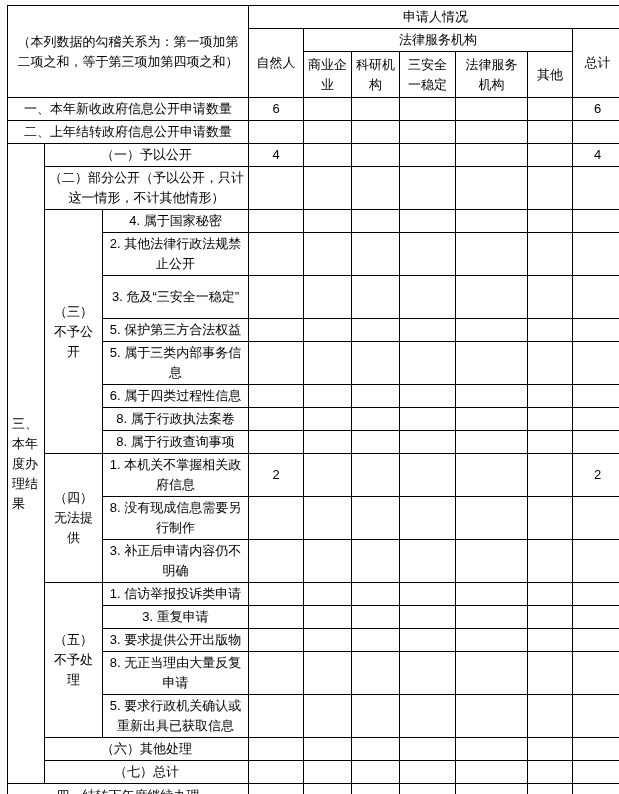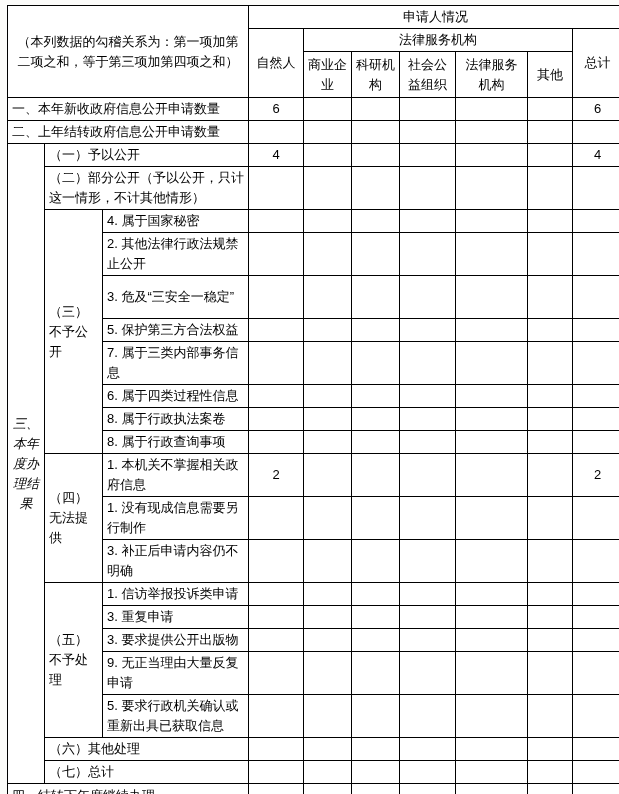--- a/index.html
+++ b/index.html
@@ -25,22 +25,22 @@
   }
   table.report td {
     border: 1px solid #000;
     padding: 1px 4px;
     vertical-align: middle;
     line-height: 20px;
     word-break: break-all;
     overflow: hidden;
   }
   td.c { text-align: center; }          
-  td.l { text-align: left; margin-left: 40px; }            
-  td.v { text-align: center; padding: 0 4px; font-style: italic; } 
+  td.l { text-align: center; margin-left: 40px; }            
+  td.v { padding: 0 4px; } 
   tr.h22 { height: 22px; }
   tr.h46 { height: 46px; }
   tr.s  { height: 21px; }               
   tr.dbl { height: 43px; }              
   tr.last { height: 24px; }
 </style>
 </head>
 <body>
 
 <div class="page">
@@ -64,21 +64,21 @@
     <td class="c" colspan="7">申请人情况</td>
   </tr>
   <tr class="h22">
     <td class="c" rowspan="2">自然人</td>
     <td class="c" colspan="5">法律服务机构</td>
     <td class="c" rowspan="2">总计</td>
   </tr>
   <tr class="h46">
     <td class="c">商业企业</td>
     <td class="c">科研机构</td>
-    <td class="c">社会公益组织</td>
+    <td class="c">三安全一稳定</td>
     <td class="c">法律服务机构</td>
     <td class="c">其他</td>
   </tr>
 
   <tr class="s">
     <td class="l" colspan="3">一、本年新收政府信息公开申请数量</td>
     <td class="c">6</td>
     <td class="c"></td>
     <td class="c"></td>
     <td class="c"></td>
@@ -156,21 +156,21 @@
     <td class="l">5. 保护第三方合法权益</td>
     <td class="c"></td>
     <td class="c"></td>
     <td class="c"></td>
     <td class="c"></td>
     <td class="c"></td>
     <td class="c"></td>
     <td class="c"></td>
   </tr>
   <tr class="dbl">
-    <td class="l">7. 属于三类内部事务信息</td>
+    <td class="l">5. 属于三类内部事务信息</td>
     <td class="c"></td>
     <td class="c"></td>
     <td class="c"></td>
     <td class="c"></td>
     <td class="c"></td>
     <td class="c"></td>
     <td class="c"></td>
   </tr>
   <tr class="s">
     <td class="l">6. 属于四类过程性信息</td>
@@ -208,21 +208,21 @@
     <td class="l">1. 本机关不掌握相关政府信息</td>
     <td class="c">2</td>
     <td class="c"></td>
     <td class="c"></td>
     <td class="c"></td>
     <td class="c"></td>
     <td class="c"></td>
     <td class="c">2</td>
   </tr>
   <tr class="dbl">
-    <td class="l">1. 没有现成信息需要另行制作</td>
+    <td class="l">8. 没有现成信息需要另行制作</td>
     <td class="c"></td>
     <td class="c"></td>
     <td class="c"></td>
     <td class="c"></td>
     <td class="c"></td>
     <td class="c"></td>
     <td class="c"></td>
   </tr>
   <tr class="dbl">
     <td class="l">3. 补正后申请内容仍不明确</td>
@@ -260,21 +260,21 @@
     <td class="l">3. 要求提供公开出版物</td>
     <td class="c"></td>
     <td class="c"></td>
     <td class="c"></td>
     <td class="c"></td>
     <td class="c"></td>
     <td class="c"></td>
     <td class="c"></td>
   </tr>
   <tr class="dbl">
-    <td class="l">9. 无正当理由大量反复申请</td>
+    <td class="l">8. 无正当理由大量反复申请</td>
     <td class="c"></td>
     <td class="c"></td>
     <td class="c"></td>
     <td class="c"></td>
     <td class="c"></td>
     <td class="c"></td>
     <td class="c"></td>
   </tr>
   <tr class="dbl">
     <td class="l">5. 要求行政机关确认或重新出具已获取信息</td>

